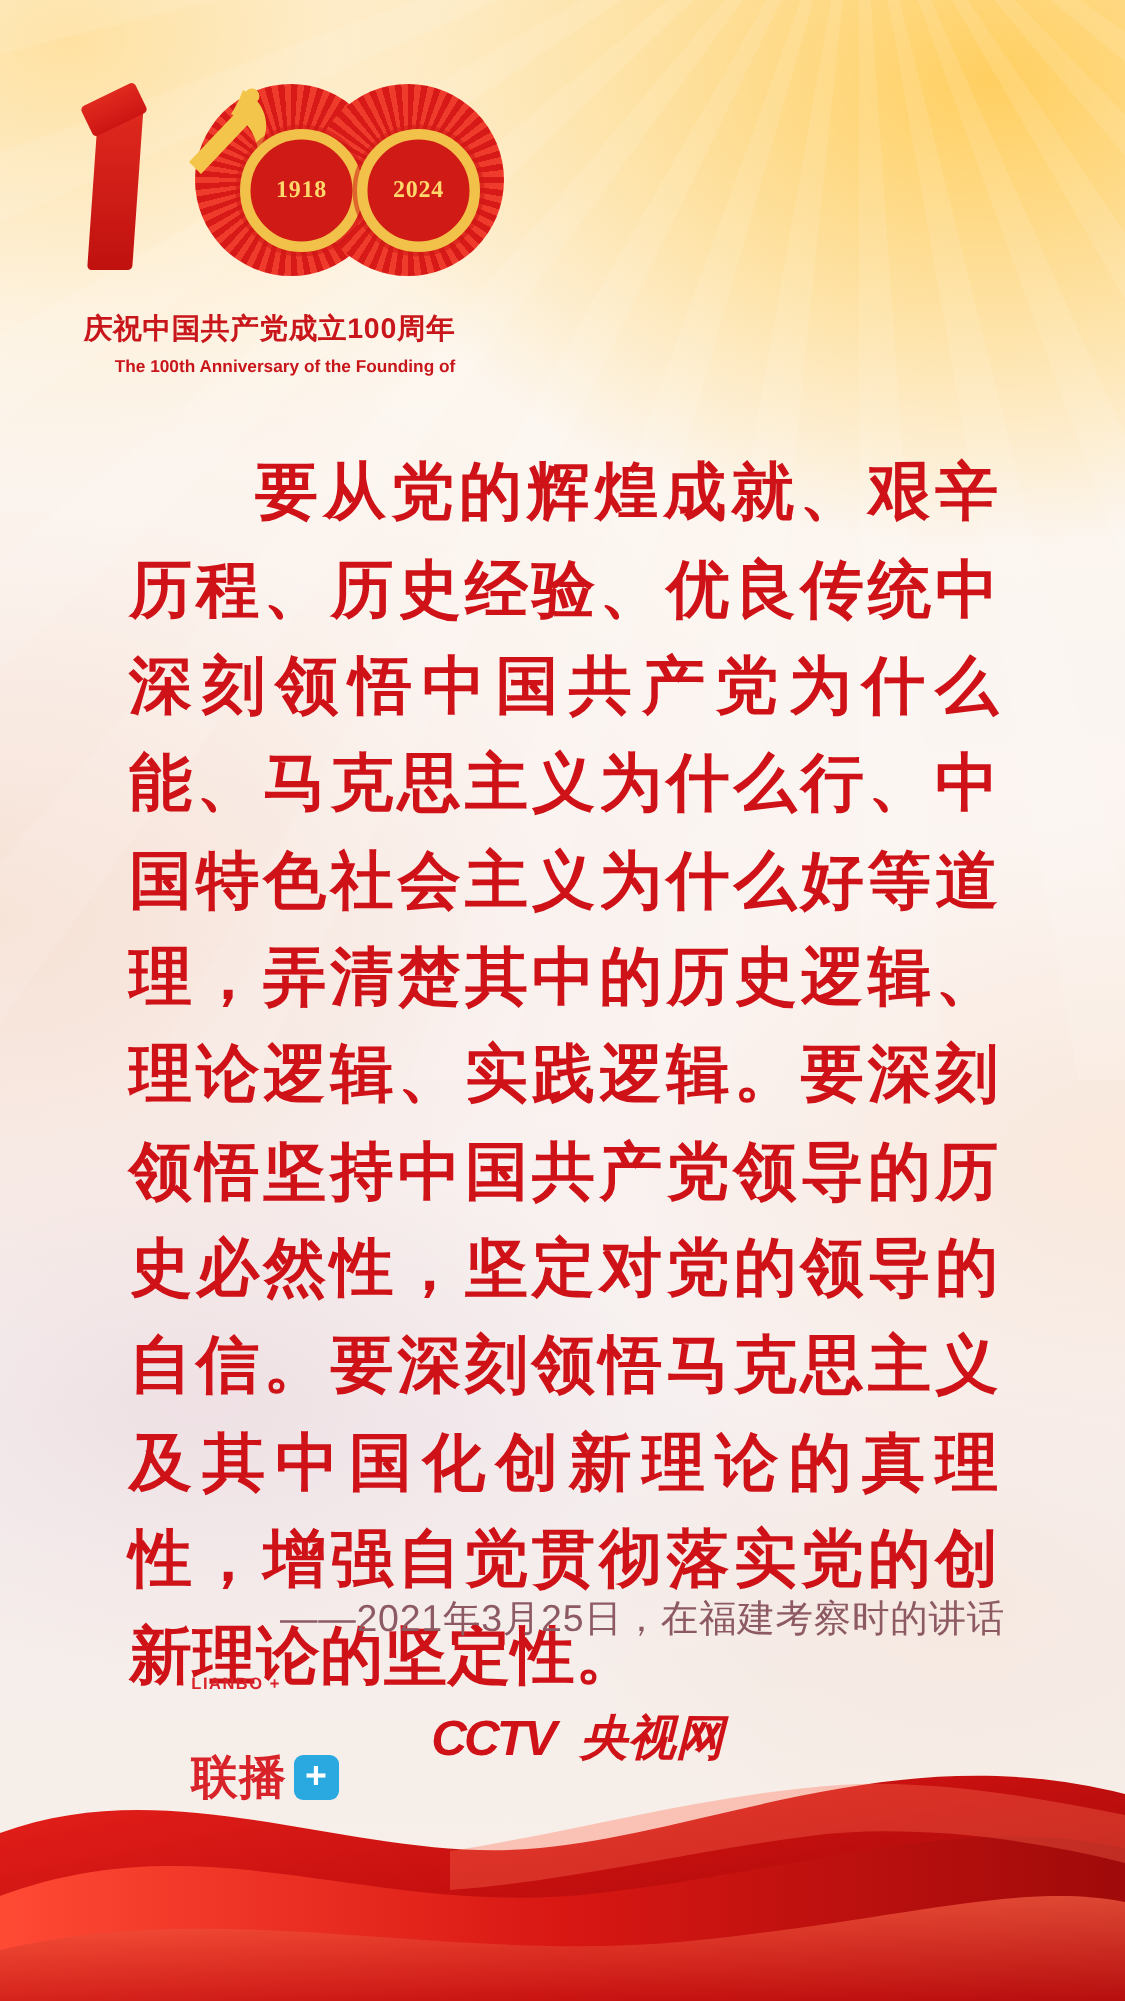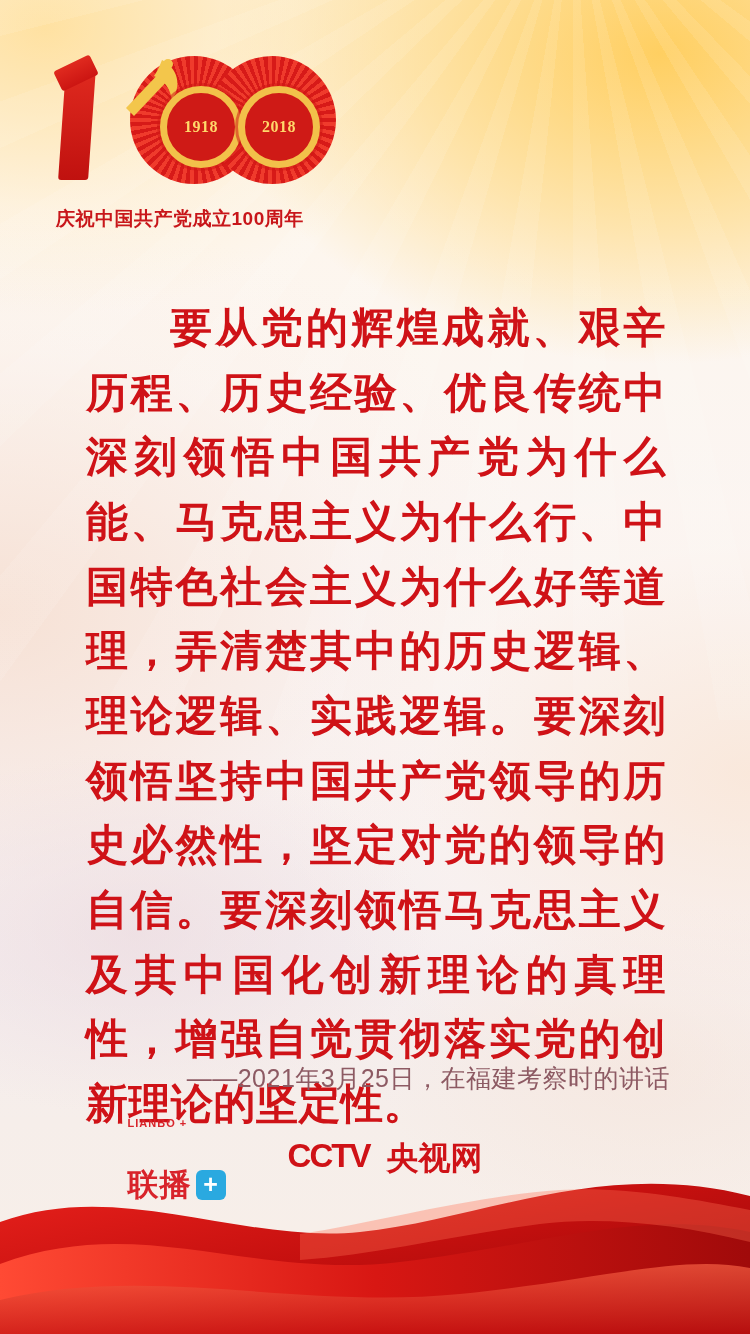--- a/index.html
+++ b/index.html
@@ -206,22 +206,23 @@
     color: #fff;
     font-size: 25px;
     font-weight: bold;
     display: flex;
     align-items: center;
     justify-content: center;
     line-height: 1;
   }
   .cctv {
     display: flex;
-    align-items: flex-start;
+    align-items: center;
     gap: 17px;
+    font-style: italic;
   }
   .cctv-mark {
     color: #cf1217;
     font-size: 33px;
     font-weight: bold;
     letter-spacing: -2px;
     font-family: "Liberation Sans", sans-serif;
   }
   .cctv-cn {
     color: #cf1217;
@@ -256,25 +257,26 @@
       <div class="one-top"></div>
       <svg class="hammer-sickle" viewBox="0 0 78 70">
         <path d="M16 58 L54 18 L62 26 L24 66 Z" fill="#f3c64b"></path>
         <path d="M52 10 C68 18 72 36 62 50 C60 38 54 30 44 26 C48 20 50 15 52 10 Z" fill="#f3c64b"></path>
         <circle cx="58" cy="14" r="5" fill="#f3c64b"></circle>
       </svg>
       <div class="ring r1">
         <span>1918</span>
       </div>
       <div class="ring r2">
-        <span>2018</span>
+        <span>2024</span>
       </div>
     </div>
     <div class="emblem-cn">庆祝中国共产党成立100周年</div>
     <div class="emblem-en">
+      <div>The 100th Anniversary of the Founding of</div>
     </div>
   </div>
 
   <div class="quote">要从党的辉煌成就、艰辛历程、历史经验、优良传统中深刻领悟中国共产党为什么能、马克思主义为什么行、中国特色社会主义为什么好等道理，弄清楚其中的历史逻辑、理论逻辑、实践逻辑。要深刻领悟坚持中国共产党领导的历史必然性，坚定对党的领导的自信。要深刻领悟马克思主义及其中国化创新理论的真理性，增强自觉贯彻落实党的创新理论的坚定性。</div>
 
   <div class="attribution">——2021年3月25日，在福建考察时的讲话</div>
 
   <div class="logos">
     <div class="lianbo">
       <div class="lianbo-top">LIANBO +</div>

